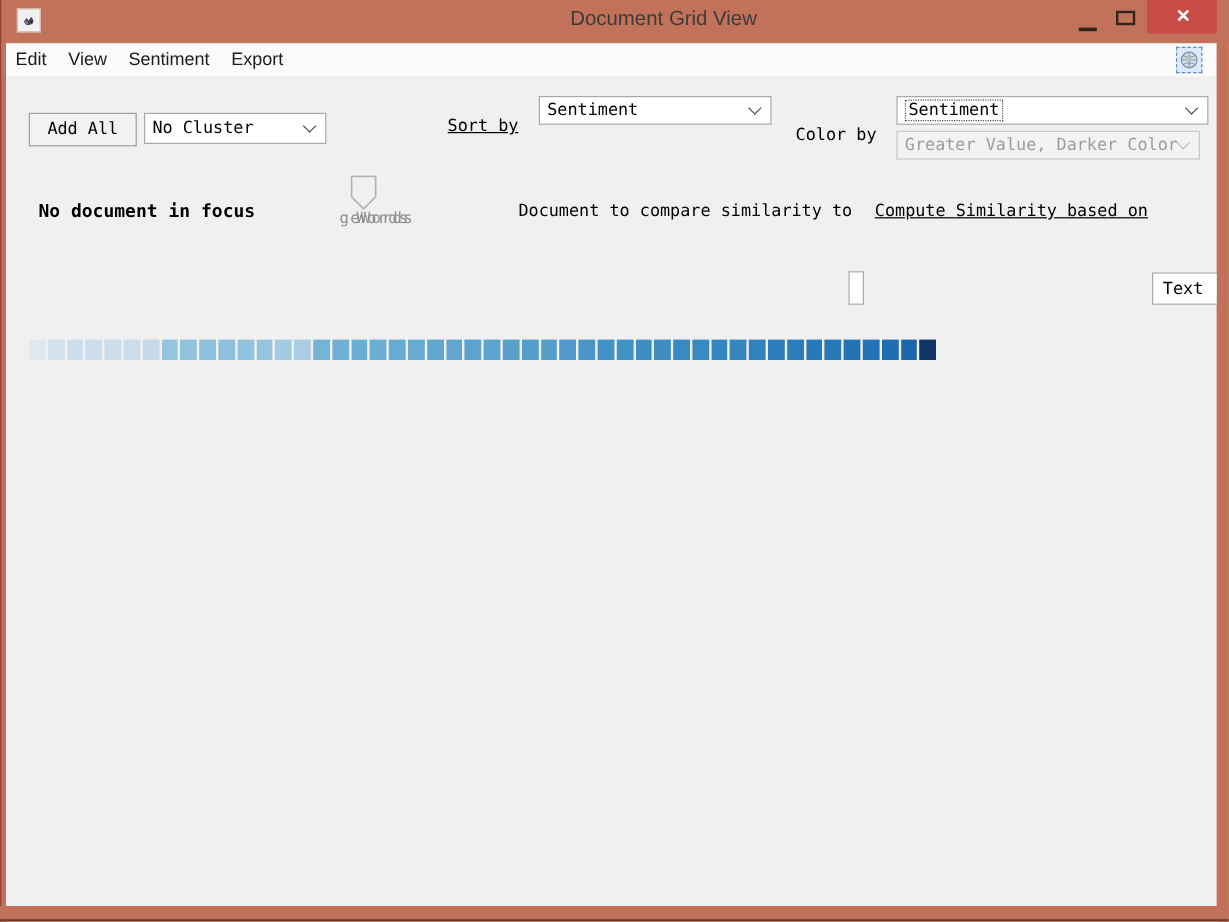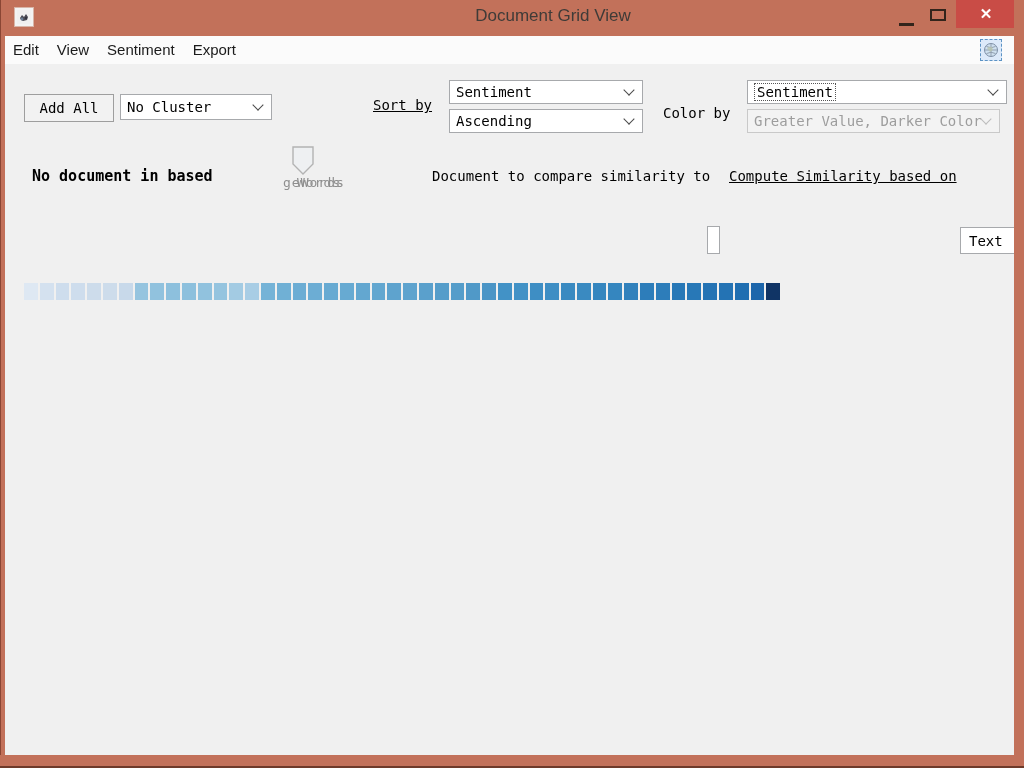--- a/index.html
+++ b/index.html
@@ -118,37 +118,33 @@
     <span id="words-back">geWords</span>
     <span id="words-front">Words</span>
   </div>
 
   <div class="lbl mono" style="left:369px;top:33px;text-decoration:underline;">Sort by</div>
 
   <div class="select mono" style="left:445px;top:16px;width:194px;height:24px;">
     <span>Sentiment</span>
     <span class="chev"></span>
   </div>
-  <div class="select mono" style="left:445px;top:45px;width:194px;height:24px;">
-    <span>Ascending</span>
-    <span class="chev"></span>
-  </div>
 
   <div class="lbl mono" style="left:659px;top:33px;margin-top:8px;">Color by</div>
 
   <div class="select mono" style="left:743px;top:16px;width:260px;height:24px;">
     <span class="focus-rect">Sentiment</span>
     <span class="chev"></span>
   </div>
   <div class="select mono disabled" style="left:743px;top:45px;width:253px;height:24px;">
     <span>Greater Value, Darker Color</span>
     <span class="chev"></span>
   </div>
 
-  <div class="lbl mono" style="left:28px;top:103px;font-weight:bold;font-size:15px;">No document in based</div>
+  <div class="lbl mono" style="left:28px;top:103px;font-weight:bold;font-size:15px;">No document in focus</div>
 
   <div class="lbl mono" style="left:428px;top:104px;">Document to compare similarity to</div>
 
   <div id="compare-input" class="abs"></div>
 
   <div class="lbl mono" style="left:725px;top:104px;text-decoration:underline;">Compute Similarity based on</div>
 
   <div id="basis-select" class="select mono">
     <span>Text</span>
   </div>

